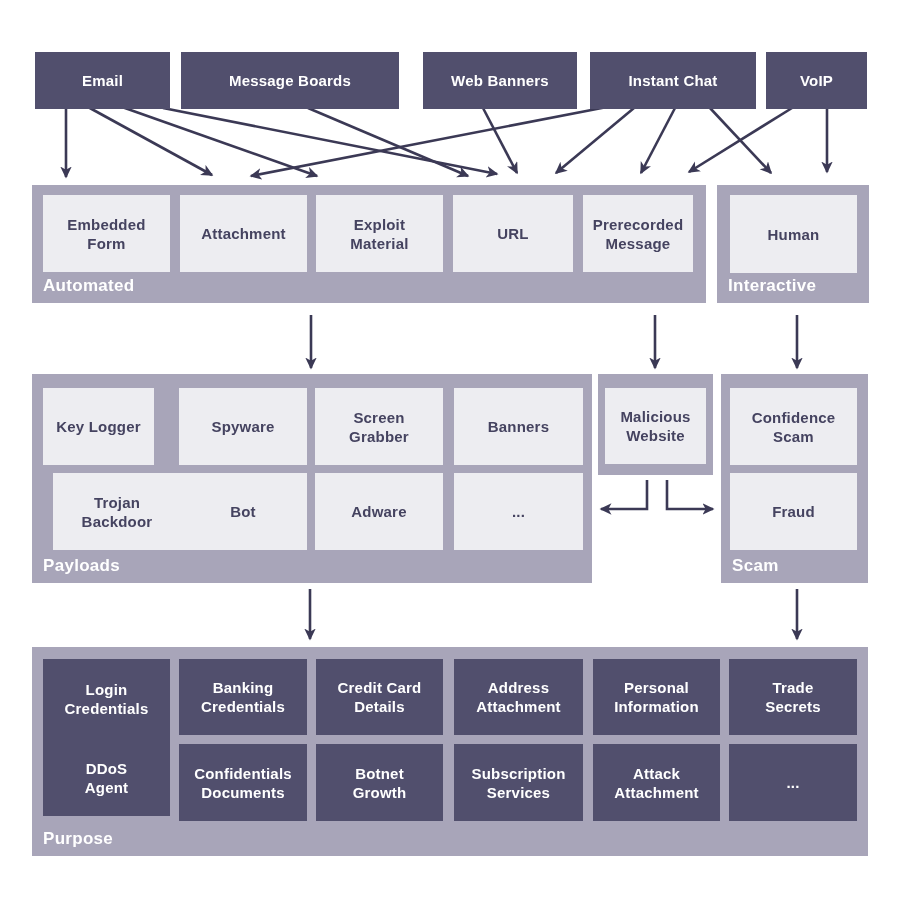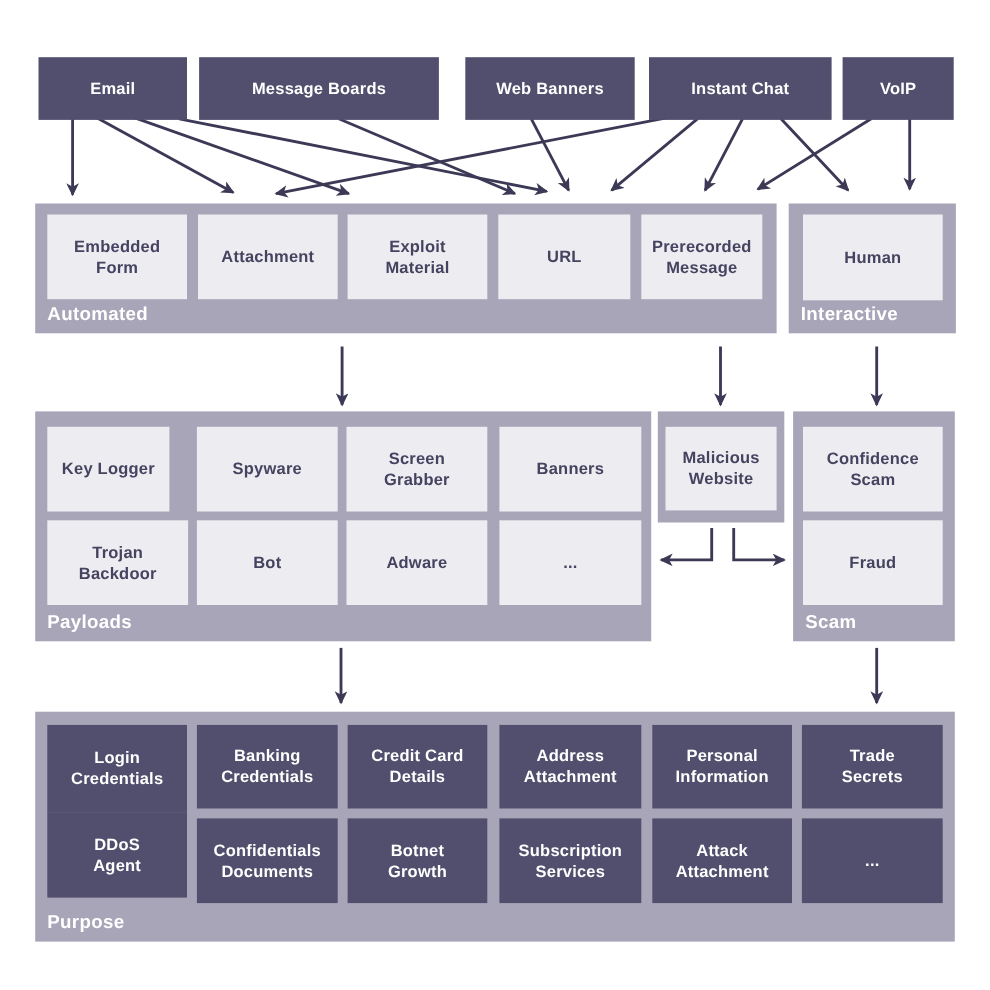--- a/index.html
+++ b/index.html
@@ -84,21 +84,21 @@
     <div class="cell light" style="left:13px;top:10px;width:127px;height:78px">Human</div>
     <div class="group-label">Interactive</div>
   </div>
 
   <div class="group" style="left:32px;top:374px;width:560px;height:209px">
     <div class="cell light" style="left:11px;top:14px;width:111px;height:77px">Key Logger</div>
     <div class="cell light" style="left:147px;top:14px;width:128px;height:77px">Spyware</div>
     <div class="cell light" style="left:283px;top:14px;width:128px;height:77px">Screen
 Grabber</div>
     <div class="cell light" style="left:422px;top:14px;width:129px;height:77px">Banners</div>
-    <div class="cell light" style="left:11px;top:99px;width:128px;height:77px">Trojan
+    <div class="cell light" style="left:21px;top:99px;width:128px;height:77px">Trojan
 Backdoor</div>
     <div class="cell light" style="left:147px;top:99px;width:128px;height:77px">Bot</div>
     <div class="cell light" style="left:283px;top:99px;width:128px;height:77px">Adware</div>
     <div class="cell light" style="left:422px;top:99px;width:129px;height:77px">...</div>
     <div class="group-label">Payloads</div>
   </div>
 
   <div class="group" style="left:598px;top:374px;width:115px;height:101px">
     <div class="cell light" style="left:7px;top:14px;width:101px;height:76px">Malicious
 Website</div>

